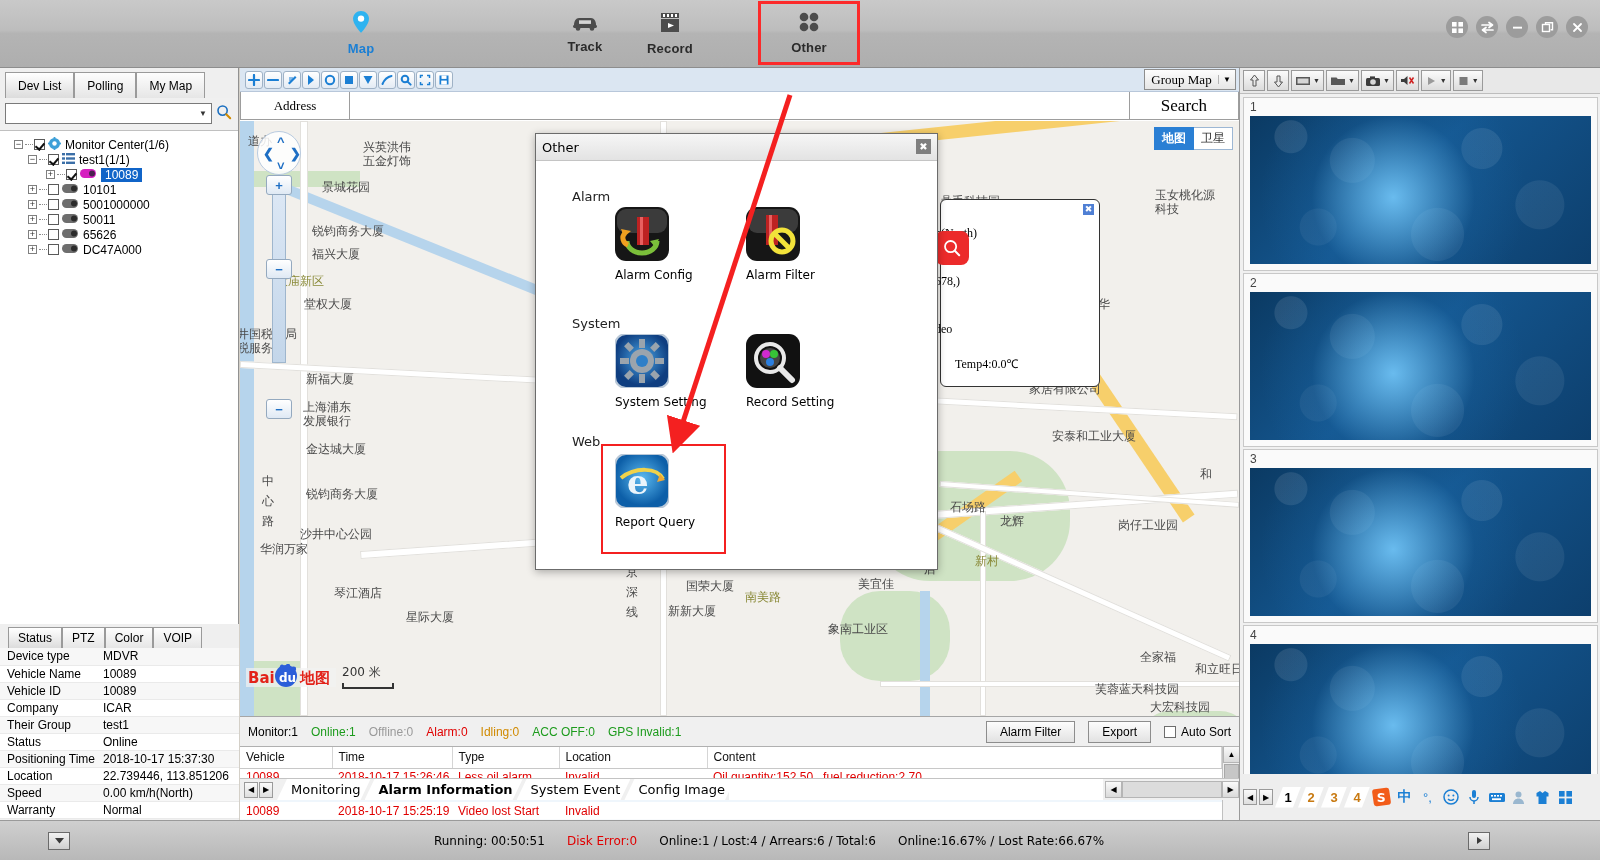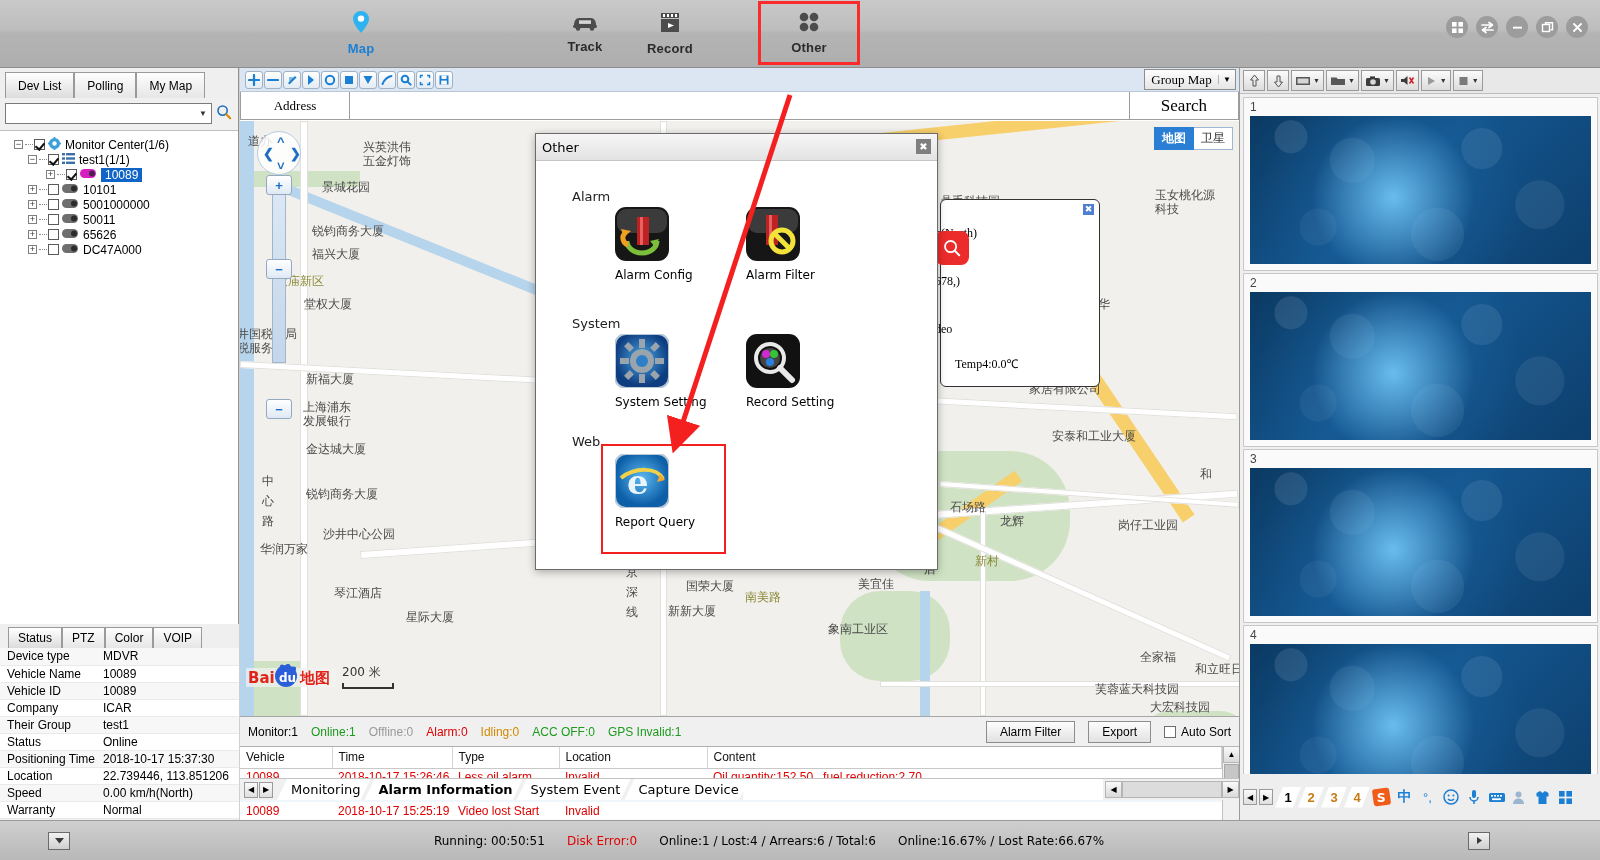--- a/index.html
+++ b/index.html
@@ -656,21 +656,21 @@
         <div class="mplabel olive" style="left: 352px; top: 258px;">新桥村</div>
         <div class="mplabel" style="left: 63px; top: 278px;">上海浦东</div>
         <div class="mplabel" style="left: 63px; top: 292px;">发展银行</div>
         <div class="mplabel" style="left: 66px; top: 320px;">金达城大厦</div>
         <div class="mplabel" style="left: 22px; top: 352px;">中</div>
         <div class="mplabel" style="left: 22px; top: 372px;">心</div>
         <div class="mplabel" style="left: 22px; top: 392px;">路</div>
         <div class="mplabel" style="left: 66px; top: 365px;">锐钧商务大厦</div>
         <div class="mplabel" style="left: 344px; top: 365px;">建义大厦</div>
         <div class="mplabel" style="left: 448px; top: 372px;">新二图书</div>
-        <div class="mplabel" style="left: 60px; top: 405px; padding-left: 23px;">沙井中心公园</div>
+        <div class="mplabel" style="left: 60px; top: 405px;">沙井中心公园</div>
         <div class="mplabel" style="left: 306px; top: 405px;">龙济阁酒店</div>
         <div class="mplabel" style="left: 434px; top: 400px;">贵宾楼</div>
         <div class="mplabel" style="left: 20px; top: 420px;">华润万家</div>
         <div class="mplabel" style="left: 94px; top: 464px;">琴江酒店</div>
         <div class="mplabel" style="left: 446px; top: 457px;">国荣大厦</div>
         <div class="mplabel" style="left: 386px; top: 443px;">京</div>
         <div class="mplabel" style="left: 386px; top: 463px;">深</div>
         <div class="mplabel" style="left: 386px; top: 483px;">线</div>
         <div class="mplabel" style="left: 428px; top: 482px;">新新大厦</div>
         <div class="mplabel olive" style="left: 505px; top: 468px;">南美路</div>
@@ -837,21 +837,21 @@
   </div>
 
   <div class="tabstrip">
     <div style="display:flex;gap:1px;margin-left:4px;margin-right:4px;">
       <div class="navarrow">◀</div>
       <div class="navarrow">▶</div>
     </div>
     <div class="sheettab">Monitoring</div>
     <div class="sheettab on">Alarm Information</div>
     <div class="sheettab">System Event</div>
-    <div class="sheettab">Capture Device</div>
+    <div class="sheettab">Config Image</div>
     <div style="flex:1;background:#fff;height:21px;"></div>
     <div style="width:17px;height:17px;border:1px solid #b5b5b5;background:linear-gradient(to bottom,#fafafa,#dadada);display:flex;align-items:center;justify-content:center;font-size:8px;margin-left:2px;">◀</div>
     <div style="width:100px;height:17px;background:#dcdcdc;border:1px solid #b5b5b5;"></div>
     <div style="width:17px;height:17px;border:1px solid #b5b5b5;background:linear-gradient(to bottom,#fafafa,#dadada);display:flex;align-items:center;justify-content:center;font-size:8px;">▶</div>
   </div>
 </div>
 
 <div id="right">
   <div class="vidtoolbar">
     <div class="vtbtn">

